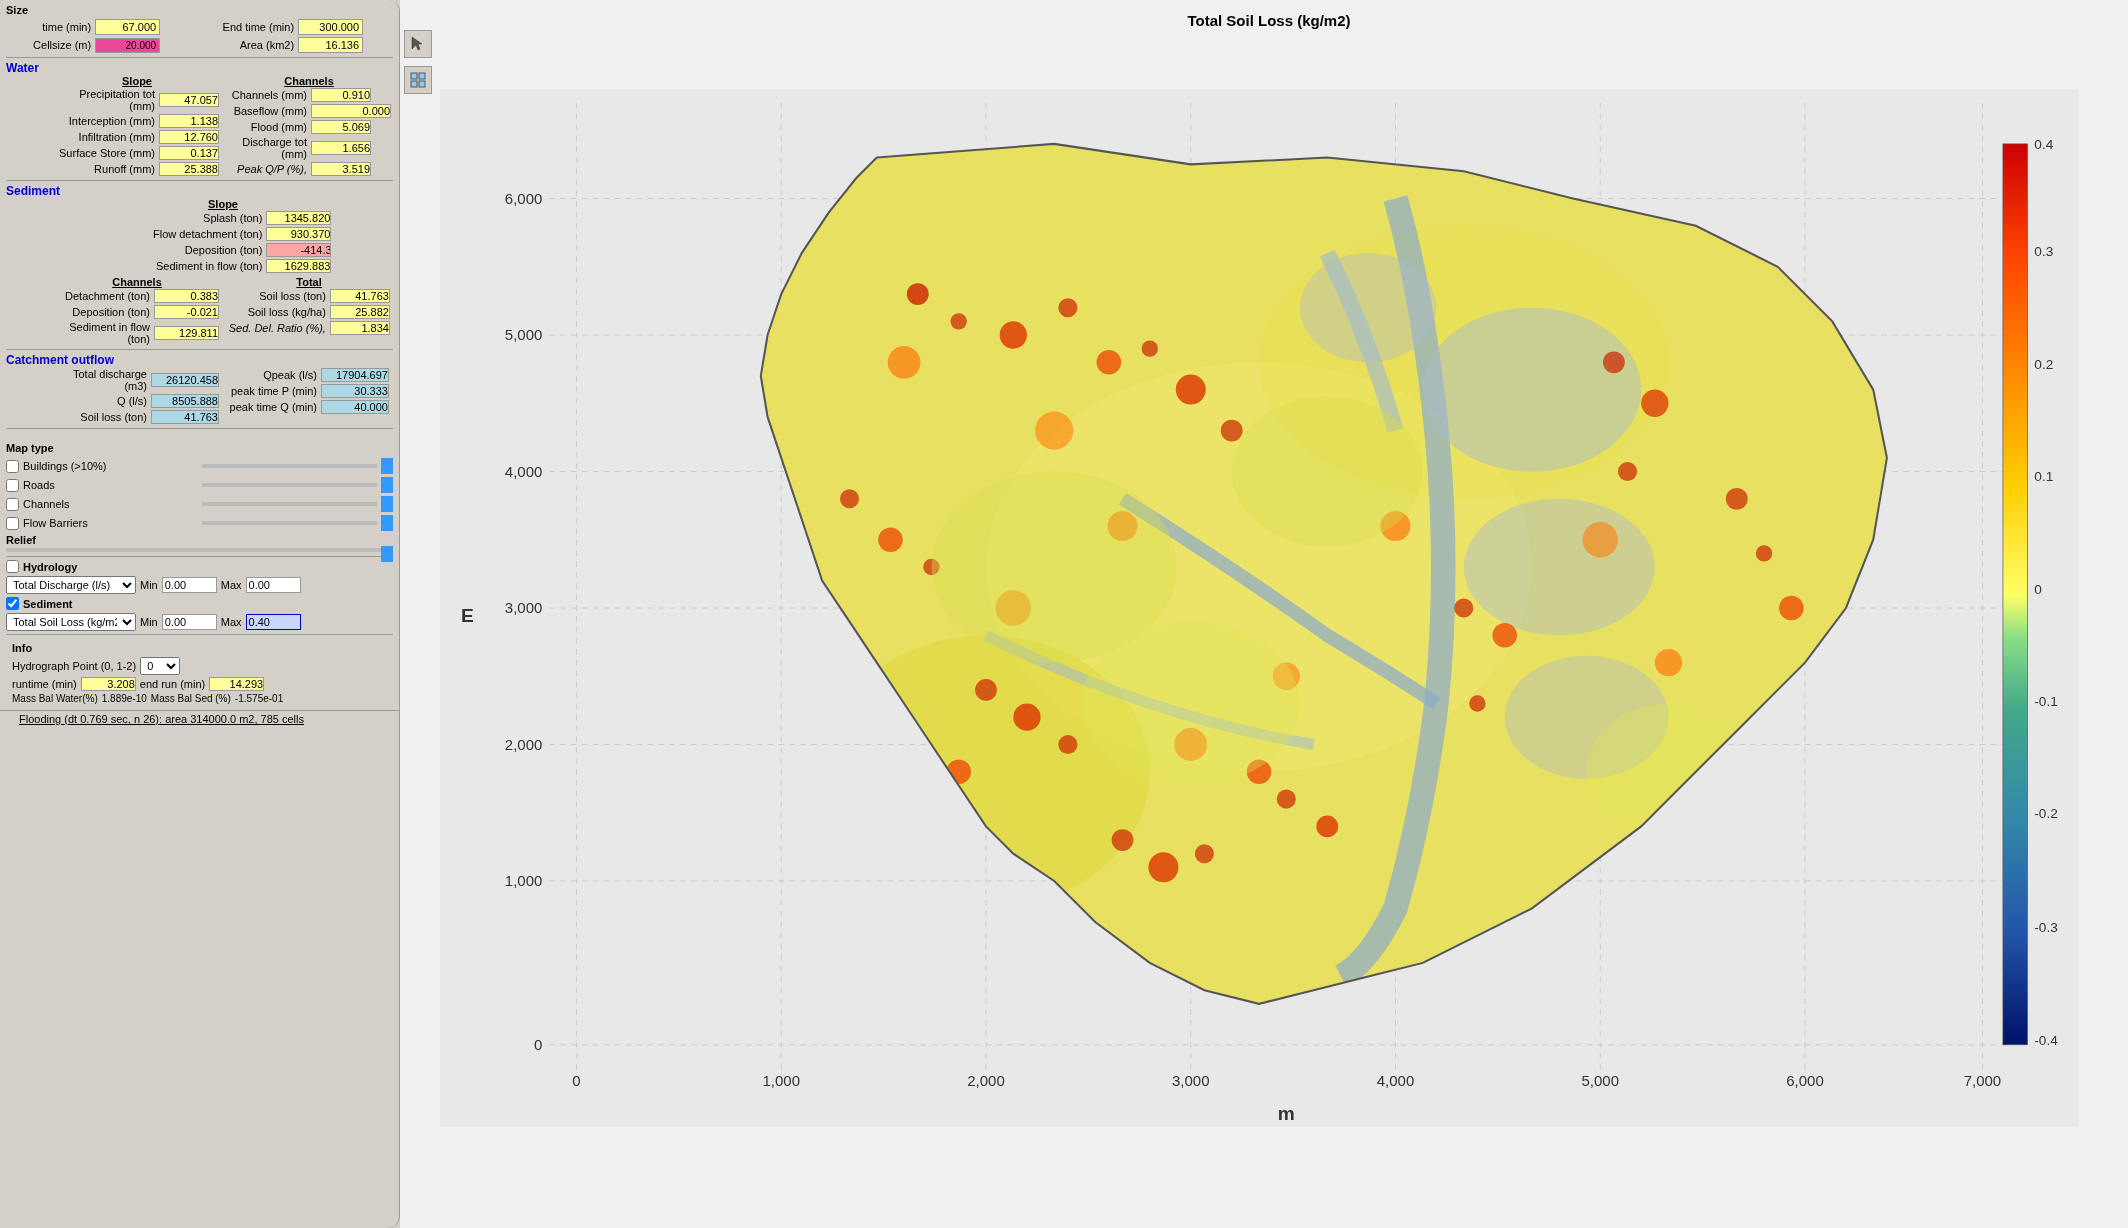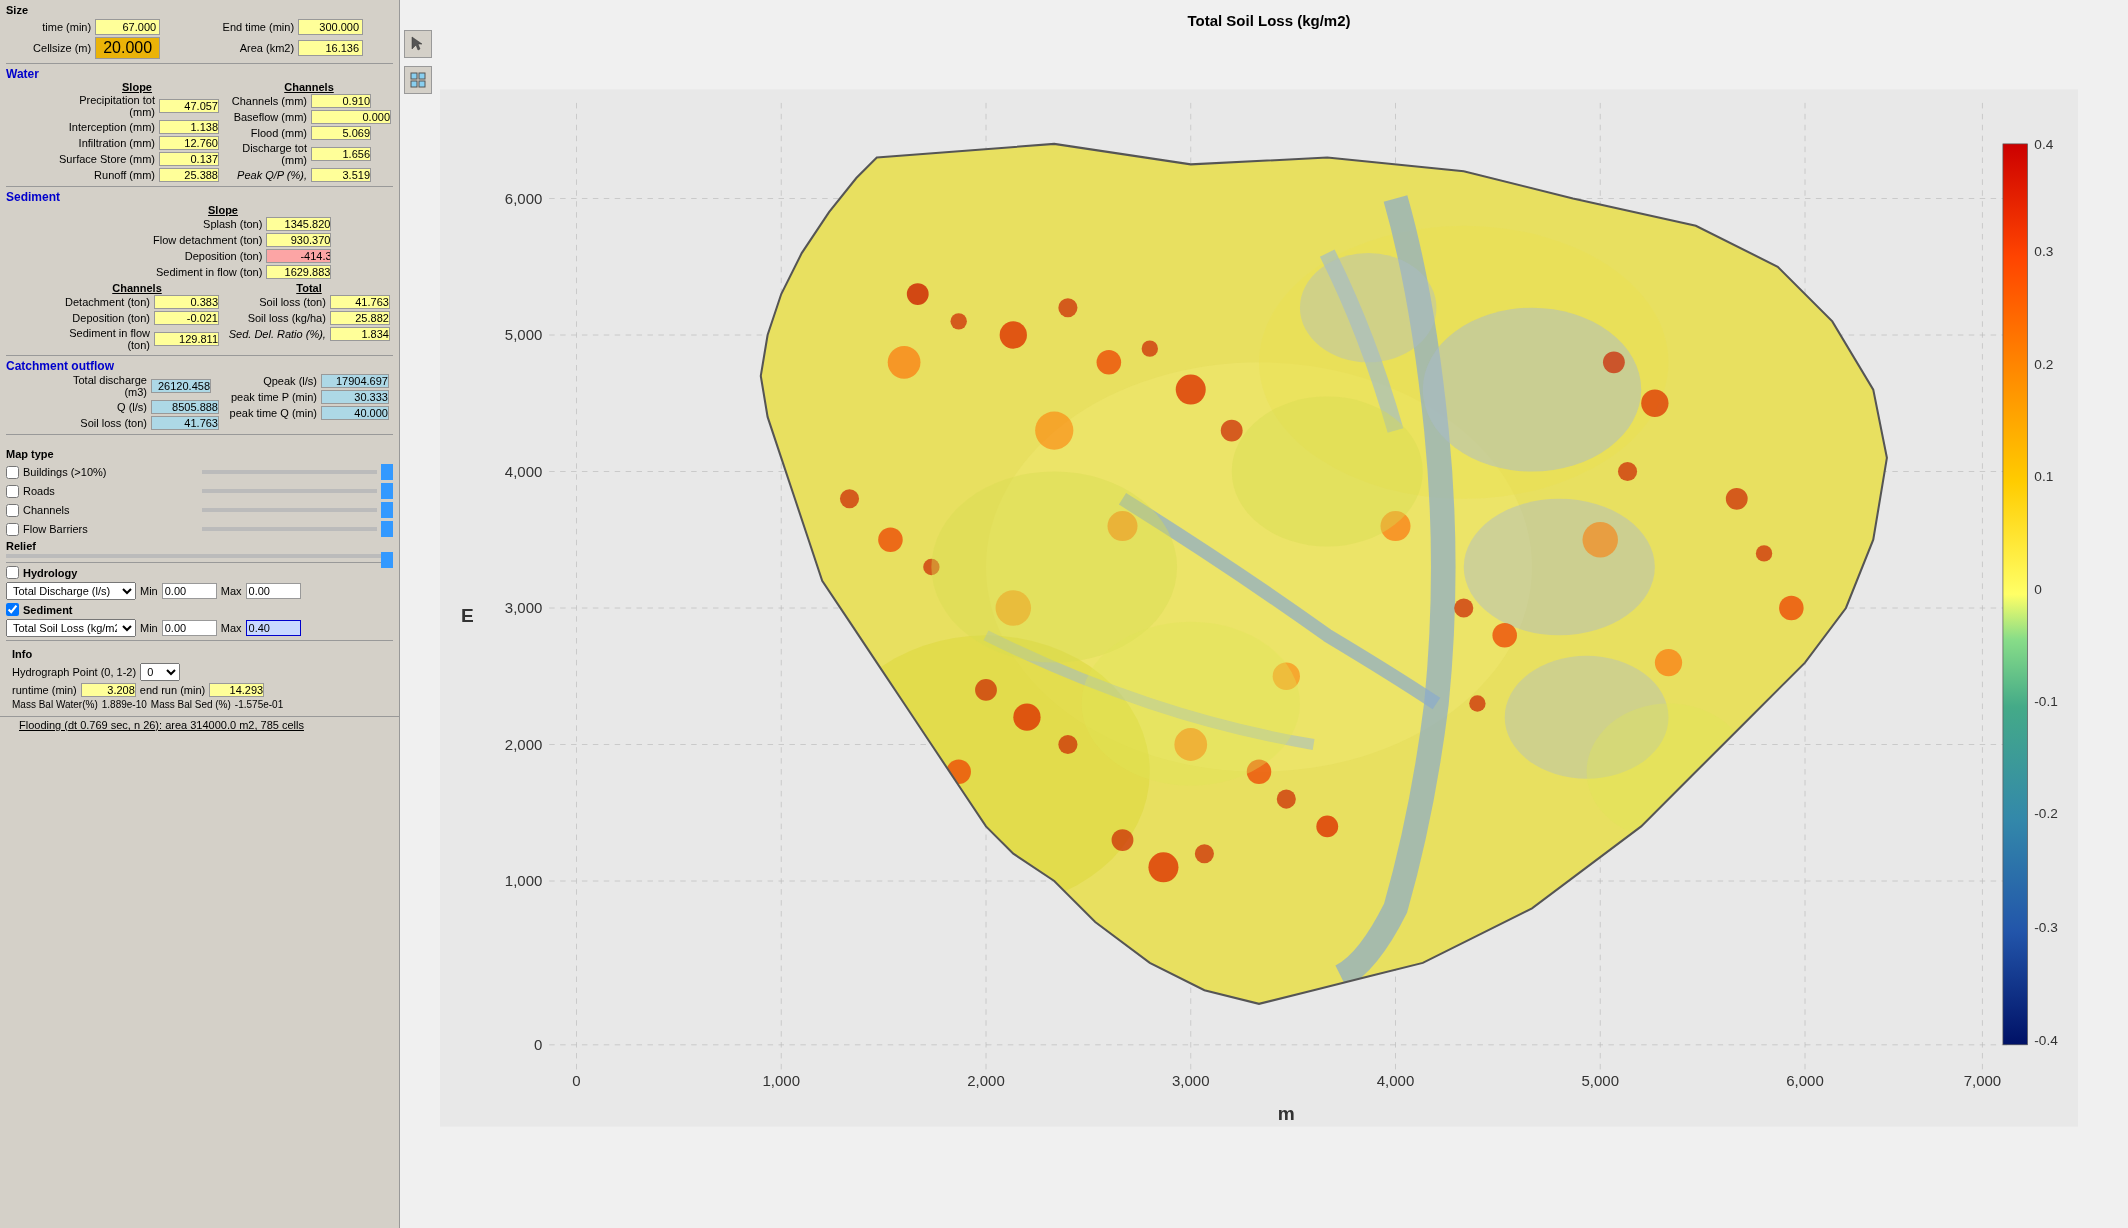--- a/index.html
+++ b/index.html
@@ -8,20 +8,21 @@
     
     #left-panel {
       width: 400px;
       min-width: 400px;
       background: #d4d0c8;
       display: flex;
       flex-direction: column;
       border-right: 1px solid #999;
       height: 100%;
       overflow-y: auto;
+      border-radius: 12px;
     }
     
     #stats-section {
       padding: 4px 6px;
       background: #d4d0c8;
     }
     
     .section-title {
       font-weight: bold;
       font-size: 11px;
@@ -258,21 +259,21 @@
       <table class="stats-table">
         <tbody>
             <tr>
           <td class="label-right">time (min)</td>
           <td><input type="text" class="val-cell" style="width: 65px; border: 1px solid rgb(153, 153, 153); background: rgb(255, 255, 153); text-align: right; font-size: 11px;" value="67.000"></td>
           <td class="label-right">End time (min)</td>
           <td><input type="text" class="val-cell" style="width: 65px; border: 1px solid rgb(153, 153, 153); background: rgb(255, 255, 153); text-align: right; font-size: 11px;" value="300.000"></td>
         </tr>
         <tr>
           <td class="label-right">Cellsize (m)</td>
-          <td><input type="text" class="val-cell" style="width: 65px; border: 1px solid rgb(153, 153, 153); background: #eab308; text-align: center; font-size: 16px;" value="20.000"></td>
+          <td><input type="text" class="val-cell" style="width: 65px; border: 1px solid rgb(153, 153, 153); background: #ec4899; text-align: right; font-size: 10px;" value="20.000"></td>
           <td class="label-right">Area (km2)</td>
           <td><input type="text" class="val-cell" style="width: 65px; border: 1px solid rgb(153, 153, 153); background: rgb(255, 255, 153); text-align: right; font-size: 11px;" value="16.136"></td>
         </tr>
       </tbody>
         </table>
     </div>
 
     <hr class="divider-line">
 
     <div>
@@ -411,21 +412,21 @@
     <hr class="divider-line">
 
     <div>
       <div class="blue-label">Catchment outflow</div>
       <div class="two-col">
         <div class="col-half">
           <table class="inner-table">
             <tbody>
                 <tr>
               <td class="label-right">Total discharge (m3)</td>
-              <td><input type="text" style="width: 60px; border: 1px solid rgb(153, 153, 153); background: rgb(173, 216, 230); text-align: right; font-size: 11px;" value="26120.458"></td>
+              <td><input type="text" style="width: 68px; border: 1px solid rgb(153, 153, 153); background: rgb(173, 216, 230); text-align: right; font-size: 11px;" value="26120.458"></td>
             </tr>
             <tr>
               <td class="label-right">Q (l/s)</td>
               <td><input type="text" style="width: 68px; border: 1px solid rgb(153, 153, 153); background: rgb(173, 216, 230); text-align: right; font-size: 11px;" value="8505.888"></td>
             </tr>
             <tr>
               <td class="label-right">Soil loss (ton)</td>
               <td><input type="text" style="width: 68px; border: 1px solid rgb(153, 153, 153); background: rgb(173, 216, 230); text-align: right; font-size: 11px;" value="41.763"></td>
             </tr>
           </tbody>

